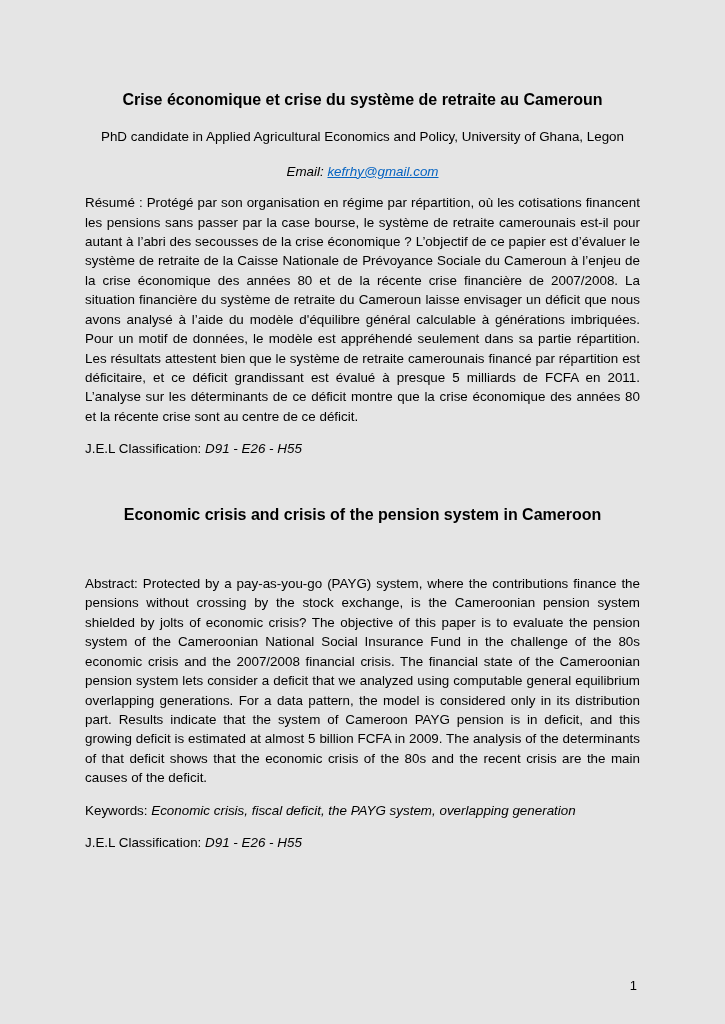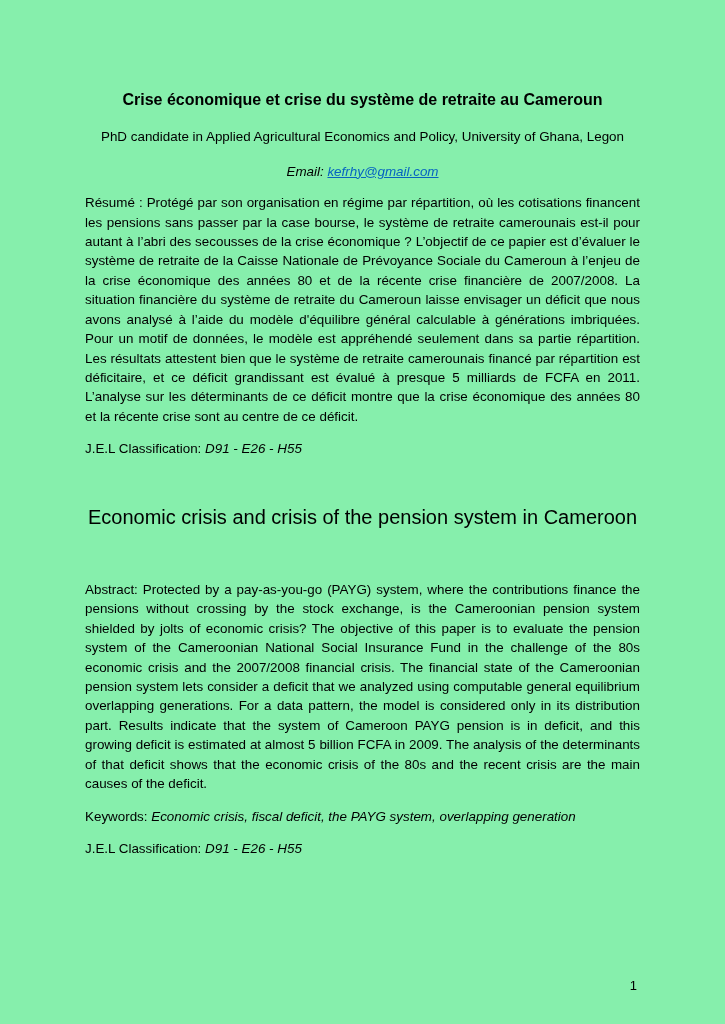--- a/index.html
+++ b/index.html
@@ -5,21 +5,21 @@
   html, body {
     margin: 0;
     padding: 0;
     background: #ffffff;
   }
   .page {
     position: relative;
     width: 725px;
     height: 1024px;
     margin: 0 auto;
-    background: #86efac;
+    background: #e5e5e5;
     box-sizing: border-box;
     padding: 88px 85px 0 85px;
     font-family: "Liberation Sans", sans-serif;
     font-size: 13.4px;
     line-height: 1.45;
     color: #000000;
     overflow: hidden;
   }
   .center { text-align: center; }
   .justify { text-align: justify; }
@@ -42,22 +42,22 @@
     font-style: italic;
   }
   a.email-link {
     color: #0563c1;
     text-decoration: underline;
   }
   .para {
     margin: 0 0 13px 0;
   }
   .en-title {
-    font-size: 20px;
-    font-weight: normal;
+    font-size: 16px;
+    font-weight: bold;
     margin: 44px 0 48px 0;
   }
   .page-number {
     position: absolute;
     right: 88px;
     bottom: 28px;
     font-size: 13px;
   }
 </style>
 </head>

